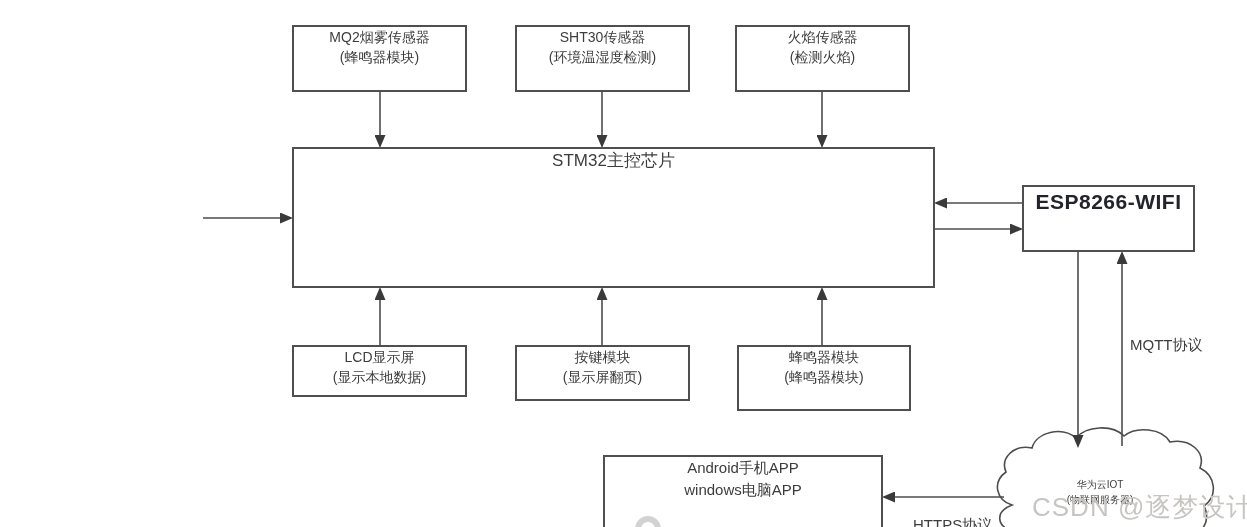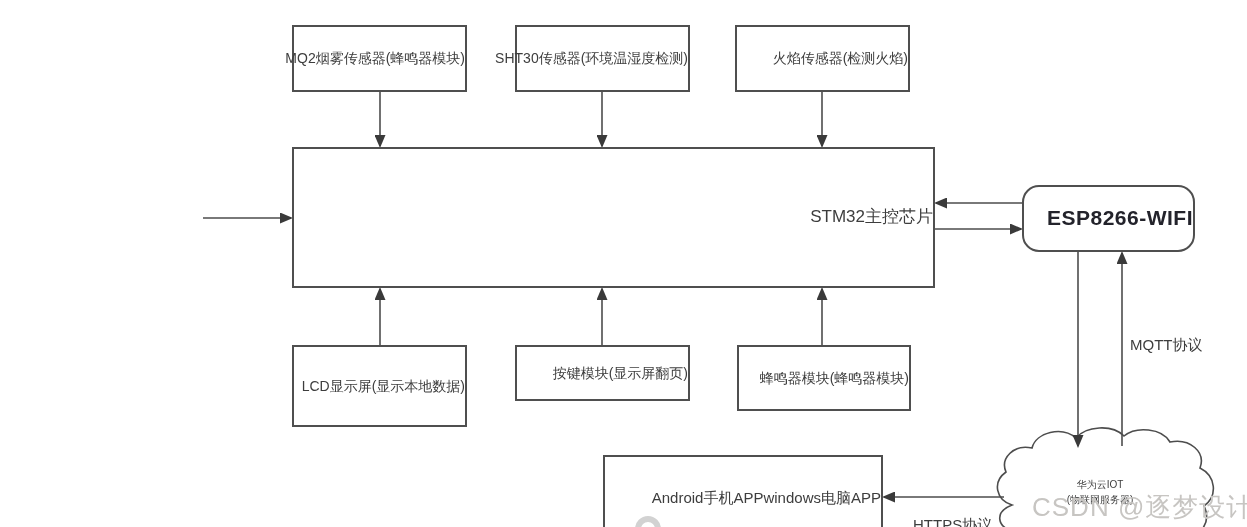--- a/index.html
+++ b/index.html
@@ -9,22 +9,22 @@
     overflow:hidden;
     background:#fff;
     font-family:"Liberation Sans","DejaVu Sans",sans-serif;
     color:#3d3d3d;
   }
   #wires{position:absolute;left:0;top:0;width:1247px;height:527px;}
   .box{
     position:absolute;
     border:2px solid #4f4f4f;
     background:#fff;
-    display:flex;flex-direction:row;
-    align-items:center;justify-content:flex-end;
+    display:flex;flex-direction:column;
+    align-items:center;justify-content:flex-start;
     text-align:center;
     box-sizing:border-box;
     line-height:1.45;
     font-size:14px;
   }
   .box .t{white-space:nowrap;}
   .box .s{white-space:nowrap;}
   #stm32{font-size:17px;}
   #esp8266{font-size:21px;font-weight:600;color:#23232b;letter-spacing:.5px;}
   #apps{font-size:15px;}
@@ -120,25 +120,25 @@
   <div class="box" id="flame" style="left:735px;top:25px;width:175px;height:67px;">
     <div class="t">火焰传感器</div>
     <div class="s">(检测火焰)</div>
   </div>
 
 
   <div class="box" id="stm32" style="left:292px;top:147px;width:643px;height:141px;">
     <div class="t">STM32主控芯片</div>
   </div>
 
-  <div class="box" id="esp8266" style="left:1022px;top:185px;width:173px;height:67px;border-radius:17px;">
+  <div class="box" id="esp8266" style="left:1022px;top:185px;width:173px;height:67px;">
     <div class="t">ESP8266-WIFI</div>
   </div>
 
-  <div class="box" id="lcd" style="left:292px;top:345px;width:175px;height:82px;">
+  <div class="box" id="lcd" style="left:292px;top:345px;width:175px;height:52px;">
     <div class="t">LCD显示屏</div>
     <div class="s">(显示本地数据)</div>
   </div>
 
   <div class="box" id="keys" style="left:515px;top:345px;width:175px;height:56px;">
     <div class="t">按键模块</div>
     <div class="s">(显示屏翻页)</div>
   </div>
 
   <div class="box" id="buzzer" style="left:737px;top:345px;width:174px;height:66px;">

